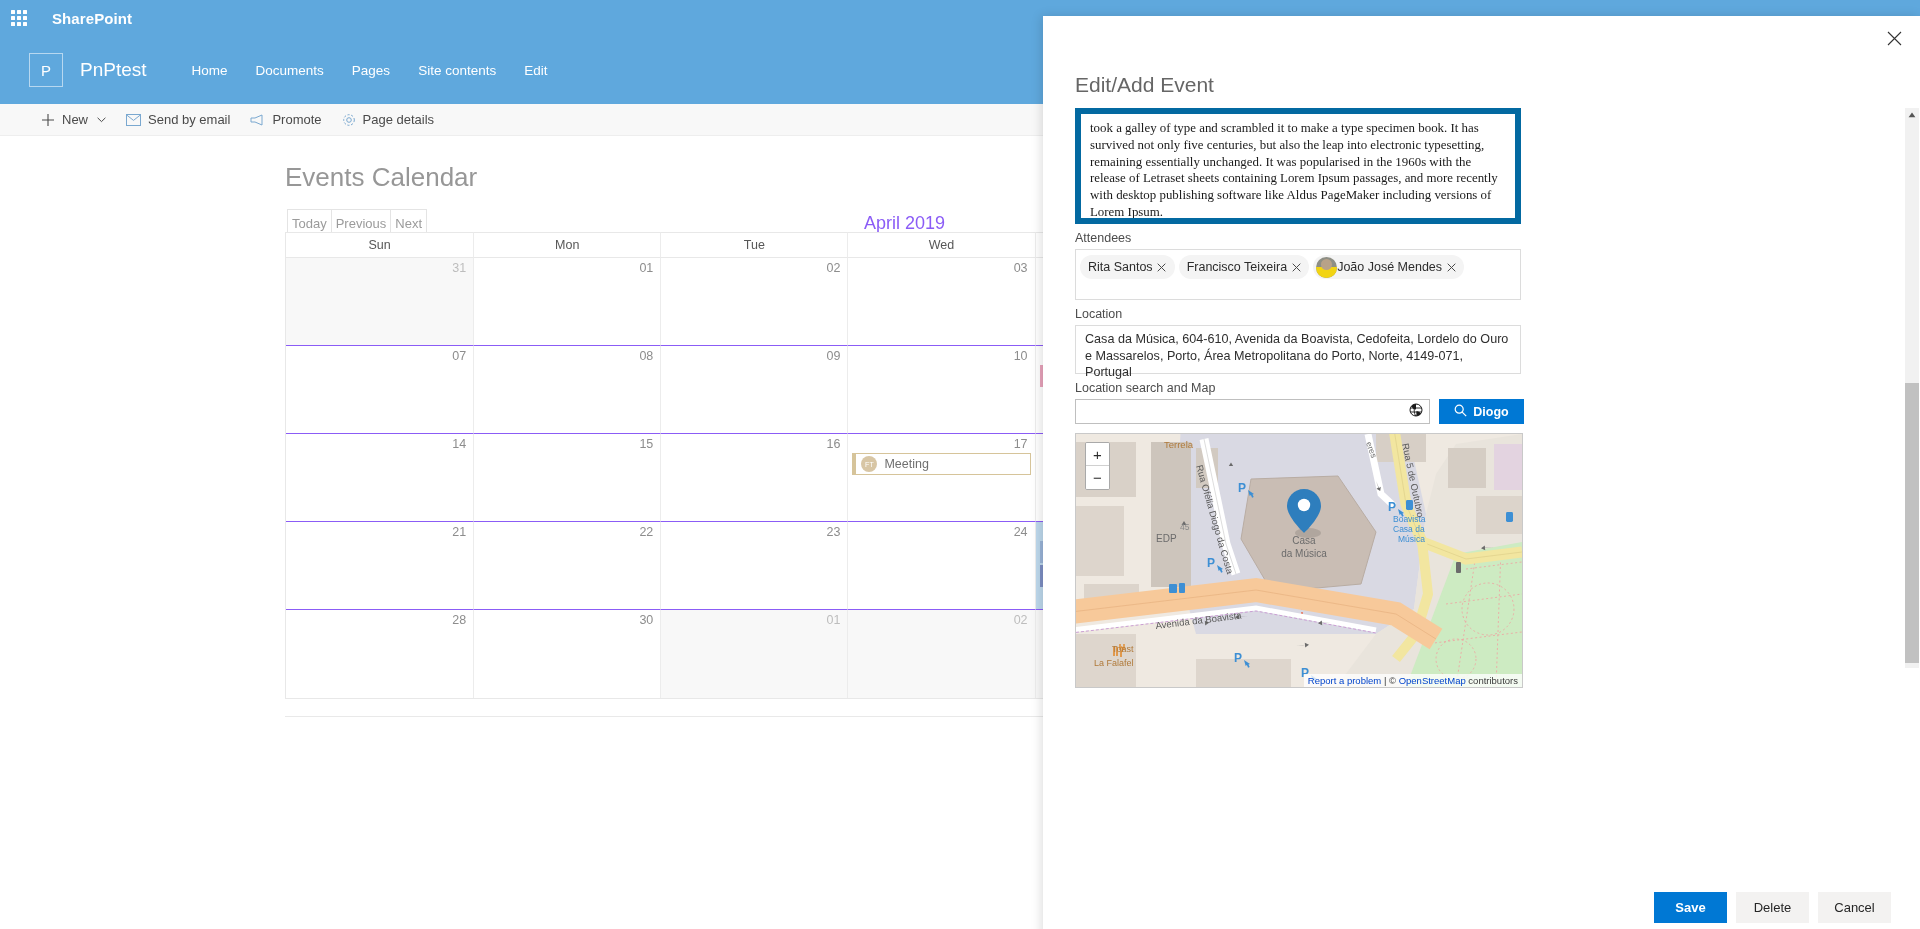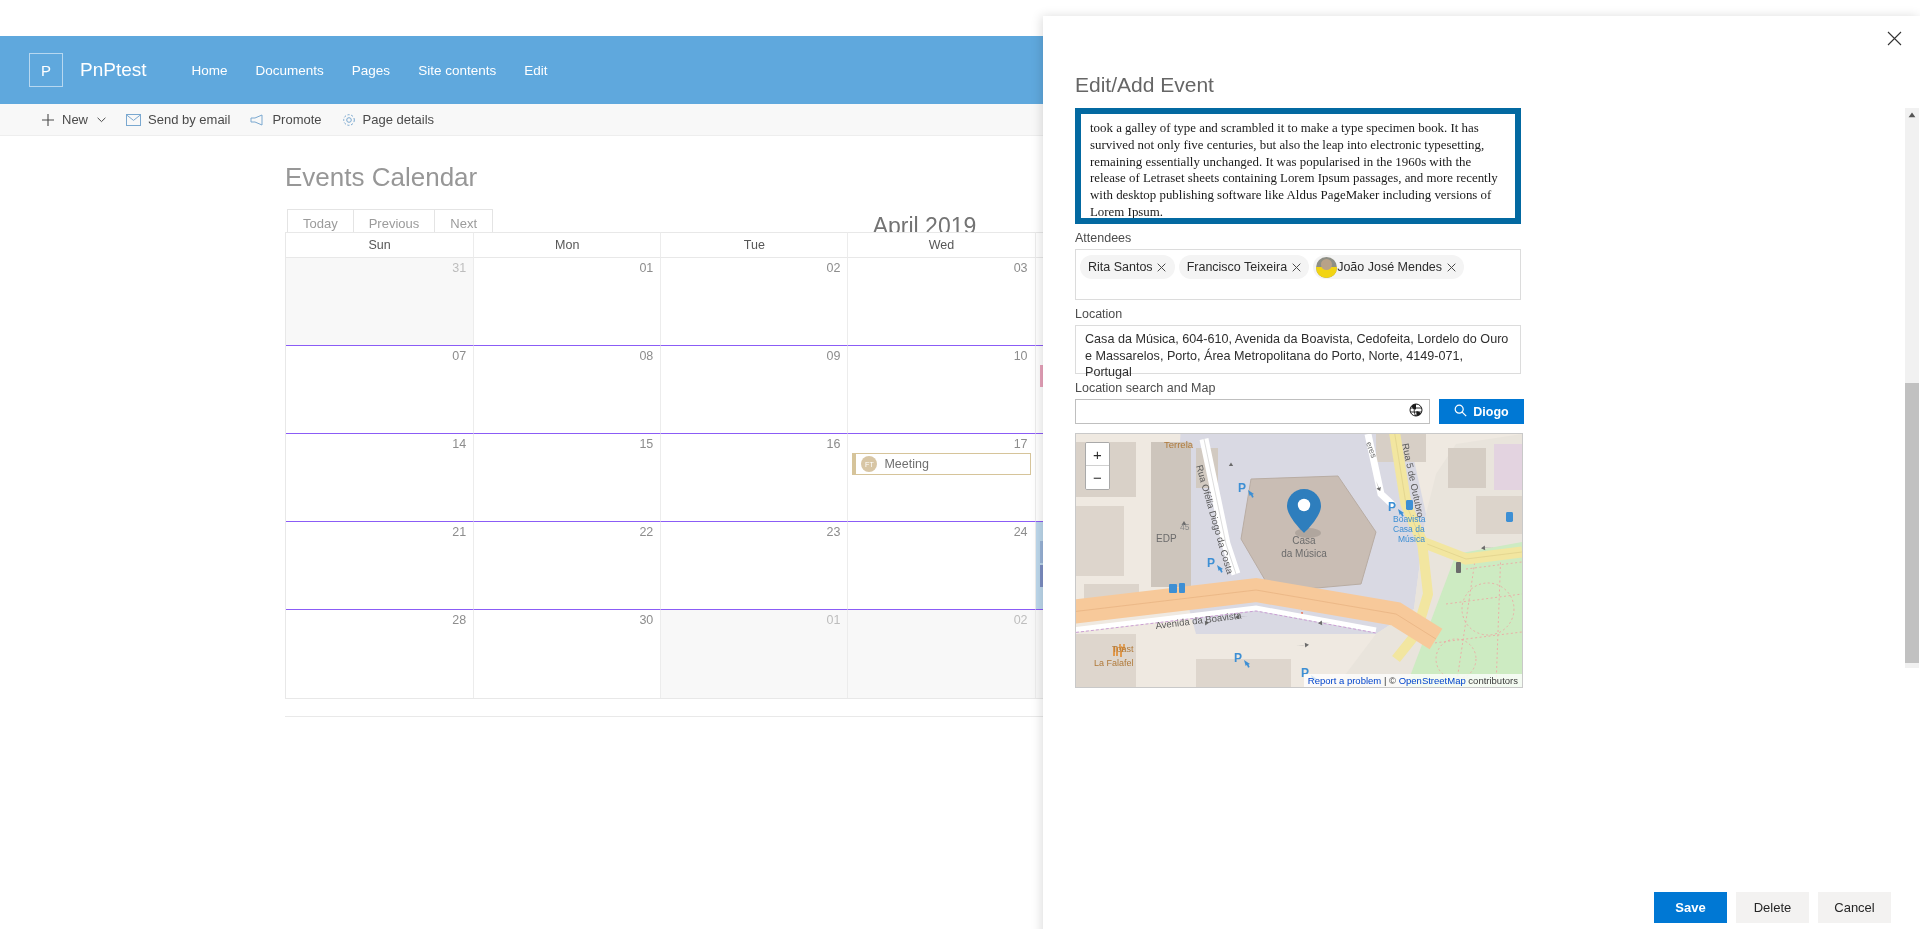--- a/index.html
+++ b/index.html
@@ -56,27 +56,27 @@
 
   
   .canvas { position:absolute; top:136px; left:0; width:1920px; height:793px; background:#fff; overflow:hidden; }
   .page-title {
     position:absolute; left:285px; top:26px; font-size:26px; color:#979797; font-weight:300;
   }
   
   .cal-toolbar { position:absolute; left:287px; top:73px; display:flex; }
   .cal-btn {
     border:1px solid #e4e4e4; background:#fff; color:#9b9b9b;
-    font-size:13px; padding:6px 15px; cursor:pointer; margin-left:-1px;
+    font-size:13px; padding:6px 4px; cursor:pointer; margin-left:-1px;
     font-family:"Liberation Sans", sans-serif;
   }
   .cal-btn:first-child { margin-left:0; }
   .cal-month {
     position:absolute; left:287px; top:73px; width:1235px; text-align:center;
-    font-size:23px; color:#737373; pointer-events:none; padding-top:4px;margin-left:20px;
+    font-size:18px; color:#8b5cf6; pointer-events:none; padding-top:4px;
   }
 
   
   .cal {
     position:absolute; left:285px; top:96px; width:1312px; border:1px solid #e8e8e8;
     border-top:none; background:#fff;
   }
   .cal-head { display:grid; grid-template-columns: repeat(7, 1fr); }
   .cal-head div {
     text-align:center; font-size:12.5px; color:#575757; padding:5px 0 5px;
@@ -234,20 +234,34 @@
   }
   .vscroll .thumb {
     position:absolute; left:0; top:275px; width:14px; height:280px; background:#c1c1c1; cursor:pointer;
   }
 </style>
 </head>
 <body>
 
 <div class="app">
 
+  <div class="suitebar">
+    <div class="waffle">
+      <i></i>
+        <i></i>
+        <i></i>
+        <i></i>
+        <i></i>
+        <i></i>
+        <i></i>
+        <i></i>
+        <i></i>
+    </div>
+    <div class="suite-title">SharePoint</div>
+  </div>
 
   <div class="sitehdr">
     <div class="site-logo">P</div>
     <div class="site-name">PnPtest</div>
     <div class="sitenav">
       <a href="#">Home</a>
       <a href="#">Documents</a>
       <a href="#">Pages</a>
       <a href="#">Site contents</a>
       <a href="#">Edit</a>

